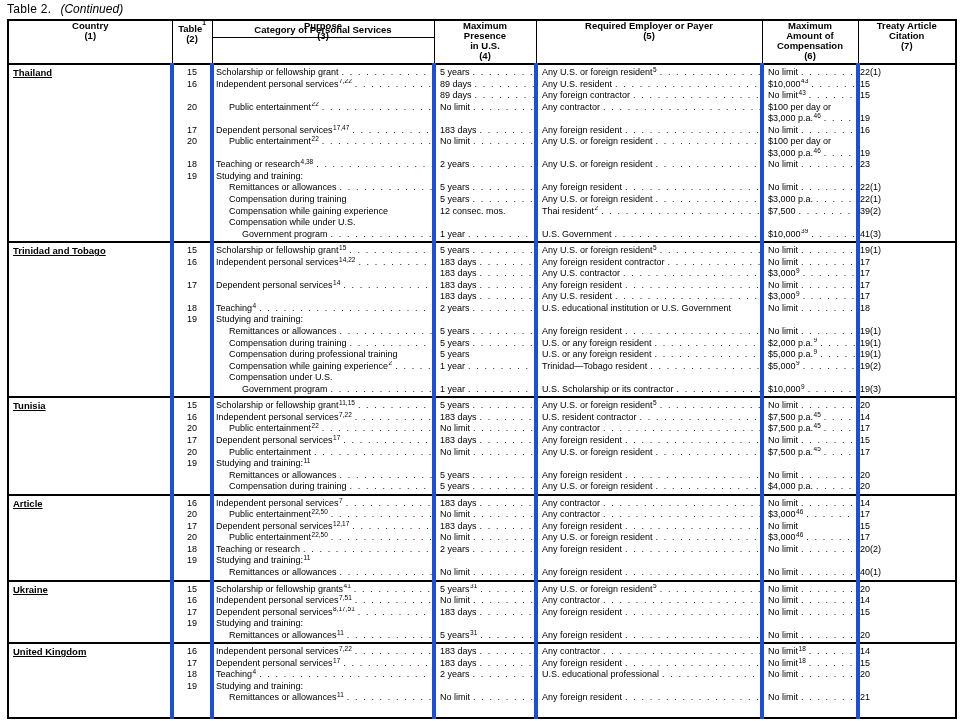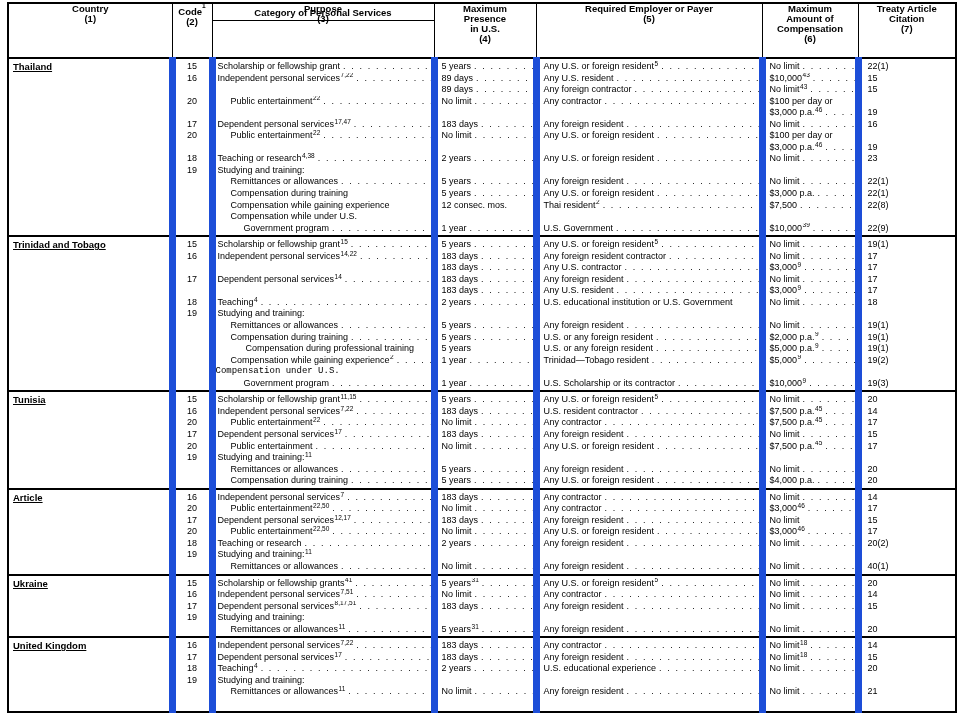--- a/index.html
+++ b/index.html
@@ -4,46 +4,49 @@
 <style>
   html,body{margin:0;padding:0;background:#fff;}
   body{width:963px;height:721px;overflow:hidden;font-family:"Liberation Sans","DejaVu Sans",sans-serif;color:#000;
        -webkit-font-smoothing:none;}
   .page{padding:2px 0 0 7px;}
   .title-row{height:15px;font-size:12px;margin-bottom:2px;}
   .t-prefix{letter-spacing:.3px;}
   .t-cont{font-style:italic;margin-left:9px;}
   table.main{border-collapse:collapse;table-layout:fixed;width:948px;border:2px solid #000;}
   th,td{padding:0;vertical-align:top;}
-  thead tr{height:55px;margin-top:36px;}
+  thead tr{height:44px;margin-top:36px;}
   th{border-left:1px solid #000;border-bottom:2px solid #000;font-size:9.5px;font-weight:bold;position:relative;}
   th:first-child{border-left:none;}
   .hstack{display:flex;flex-direction:column;justify-content:flex-end;align-items:center;height:100%;
           line-height:10px;padding-bottom:2px;box-sizing:border-box;}
   .hcat{position:absolute;top:0;left:0;right:0;text-align:center;padding:3px 0 2px;border-bottom:1px solid #000;
         font-size:9.5px;}
   th sup{font-size:6.5px;position:relative;top:-3px;}
-  tbody td{border-left:7px solid #1d4ed8;font-size:9px;padding-top:2px;padding-bottom:1px;}
+  tbody td{border-left:4px solid #1d4ed8;font-size:9px;padding-top:2px;padding-bottom:1px;}
   tbody td:first-child{border-left:none;text-decoration:underline;}
   tbody tr+tr td{border-top:2px solid #000;}
   .cname{font-weight:bold;font-size:9.5px;padding-left:4px;height:11.55px;line-height:11.55px;}
   .bl{display:flex;align-items:baseline;height:11.55px;line-height:11.55px;white-space:nowrap;overflow:hidden;}
   td.c-code .bl{justify-content:center;}
   td.c-presence .bl,td.c-employer .bl,td.c-comp .bl{padding-left:4px;}
-  td.c-article .bl{padding-left:6px;}
+  td.c-article .bl{padding-left:0;}
   .txt{flex:0 0 auto;}
   .sp{font-size:6.5px;line-height:1;position:relative;top:-3.2px;margin-left:.5px;flex:0 0 auto;}
   .dots{flex:1 1 auto;min-width:0;overflow:hidden;margin-left:3px;}
   .dots::after{content:". . . . . . . . . . . . . . . . . . . . . . . . . . . . . . . . . . . . . . . . . . . . . . . . . .";
                letter-spacing:1.6px;}
 </style>
 </head>
 <body>
 
 <div class="page">
+  <div class="title-row">
+    <span class="t-prefix">Table 2.</span><span class="t-cont">(Continued)</span>
+  </div>
 
   <table class="main">
     <colgroup>
       <col style="width:164px">
         <col style="width:40px">
         <col style="width:222px">
         <col style="width:102px">
       <col style="width:226px">
         <col style="width:96px">
         <col style="width:98px">
@@ -51,21 +54,21 @@
     <thead>
       <tr>
         <th>
           <div class="hstack">
             <div>Country</div>
             <div>(1)</div>
           </div>
         </th>
         <th>
           <div class="hstack">
-            <div><span>Code</span><sup>1</sup></div>
+            <div><span>Table</span><sup>1</sup></div>
             <div>(2)</div>
           </div>
         </th>
         <th>
           <div class="hcat">Category of Personal Services</div>
           <div class="hstack">
             <div>Purpose</div>
             <div>(3)</div>
           </div>
         </th>
@@ -375,25 +378,25 @@
               <span class="txt">23</span>
             </div>
             <div class="bl"></div>
             <div class="bl">
               <span class="txt">22(1)</span>
             </div>
             <div class="bl">
               <span class="txt">22(1)</span>
             </div>
             <div class="bl">
-              <span class="txt">22(8)</span>
-            </div>
-            <div class="bl"></div>
-            <div class="bl">
-              <span class="txt">22(9)</span>
+              <span class="txt">39(2)</span>
+            </div>
+            <div class="bl"></div>
+            <div class="bl">
+              <span class="txt">41(3)</span>
             </div>
           </td>
         </tr>
         <tr class="block">
           <td class="c-country">
             <div class="cname">Trinidad and Tobago</div>
           </td>
           <td class="c-code">
             <div class="bl">
               <span class="txt">15</span>
@@ -446,29 +449,29 @@
               <span class="txt">Studying and training:</span>
             </div>
             <div class="bl" style="padding-left: 15px;">
               <span class="txt">Remittances or allowances</span>
               <span class="dots"></span>
             </div>
             <div class="bl" style="padding-left: 15px;">
               <span class="txt">Compensation during training</span>
               <span class="dots"></span>
             </div>
-            <div class="bl" style="padding-left: 30px;">
+            <div class="bl" style="padding-left: 15px;">
               <span class="txt">Compensation during professional training</span>
             </div>
             <div class="bl" style="padding-left: 15px;">
               <span class="txt">Compensation while gaining experience</span>
               <sup class="sp">2</sup>
               <span class="dots"></span>
             </div>
-            <div class="bl" style=" font-family: Liberation Mono, monospace;">
+            <div class="bl" style="padding-left: 15px;">
               <span class="txt">Compensation under U.S.</span>
             </div>
             <div class="bl" style="padding-left: 28px;">
               <span class="txt">Government program</span>
               <span class="dots"></span>
             </div>
           </td>
           <td class="c-presence">
             <div class="bl">
               <span class="txt">5 years</span>
@@ -1194,21 +1197,21 @@
           <td class="c-employer">
             <div class="bl">
               <span class="txt">Any contractor</span>
               <span class="dots"></span>
             </div>
             <div class="bl">
               <span class="txt">Any foreign resident</span>
               <span class="dots"></span>
             </div>
             <div class="bl">
-              <span class="txt">U.S. educational experience</span>
+              <span class="txt">U.S. educational professional</span>
               <span class="dots"></span>
             </div>
             <div class="bl"></div>
             <div class="bl">
               <span class="txt">Any foreign resident</span>
               <span class="dots"></span>
             </div>
             <div class="bl"></div>
           </td>
           <td class="c-comp">

